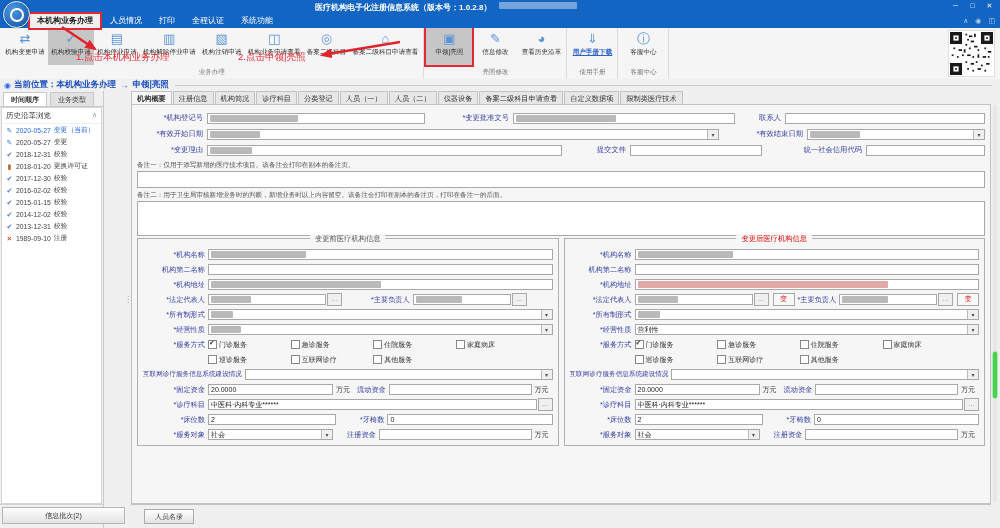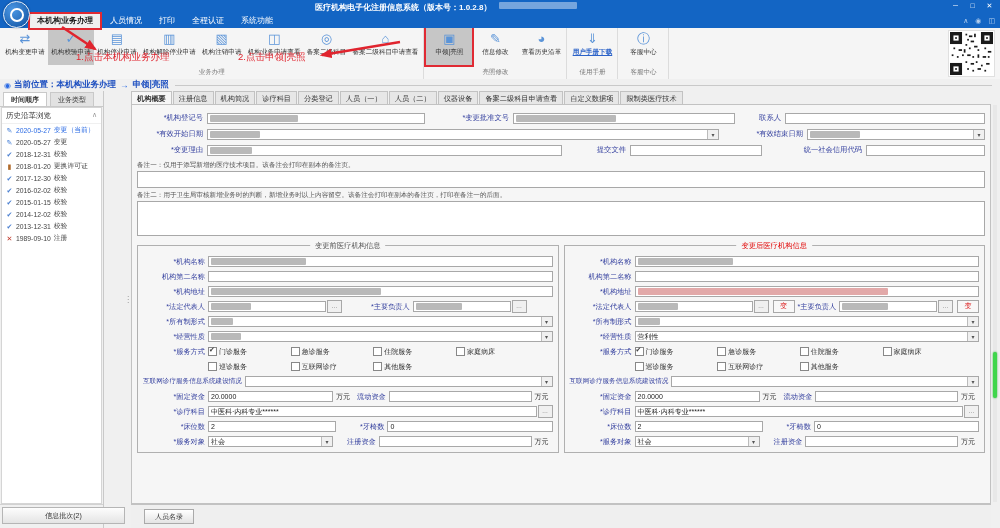--- a/index.html
+++ b/index.html
@@ -92,21 +92,21 @@
   .f-regno{width:218px;margin-left:4px}.f-appno{width:222px;margin-left:4px}.f-contact{flex:1;margin-left:4px}
   .f-date1{width:512px;margin-left:4px}.f-date2{flex:1;margin-left:4px}
   .f-reason{width:355px;margin-left:4px}.f-file{width:132px;margin-left:4px}.f-credit{flex:1;margin-left:4px}
   .lb-file{width:56px;margin-left:8px}.lb-credit{width:92px;margin-left:8px}
   .f-regno .rd{width:88px}.f-appno .rd{width:100px}.f-dateval .rd,.f-date1 .rd,.f-date2 .rd{width:50px}.f-reason .rd{width:42px}
   
   .note-lb{font-size:6.6px;color:#555;margin:3px 0 1px;white-space:nowrap}
   .note-box{height:15px;background:#fff;border:1px solid #a8a8a8}
   .note-box2{height:33px}
   
-  .panels-row{display:flex;gap:5px;margin-top:9px}
+  .panels-row{display:flex;gap:5px;margin-top:2px}
   .panel{flex:1;position:relative;border:1px solid #b0b0b0;padding:8px 5px 3px;background:#f6f6f6;min-width:0}
   .panel-title{position:absolute;top:-5px;left:50%;transform:translateX(-50%);font-size:7.3px;color:#555;
                background:#f6f6f6;padding:0 5px;white-space:nowrap}
   [data-variant="after"] .panel-title{color:#e00000;font-weight:normal}
   .p-row{display:flex;align-items:center;height:15px}
   .p-lb{width:62px;font-size:7.2px;color:#333f9e;text-align:right;margin-right:3px;white-space:nowrap;flex-shrink:0}
   .p-lb2{font-size:7.2px;color:#333f9e;text-align:right;margin:0 3px;white-space:nowrap;flex-shrink:0}
   .p-grow{flex:1}
   .p-org .rd{width:95px}.p-addr .rd{width:170px}
   [data-variant="after"] .p-addr .rd{background:#e2a9a9;width:250px}

